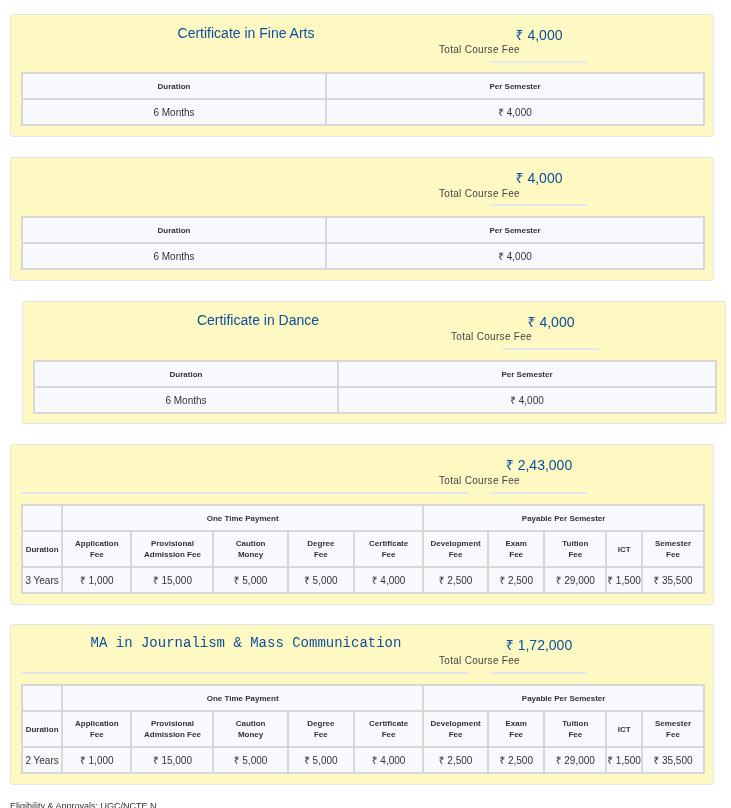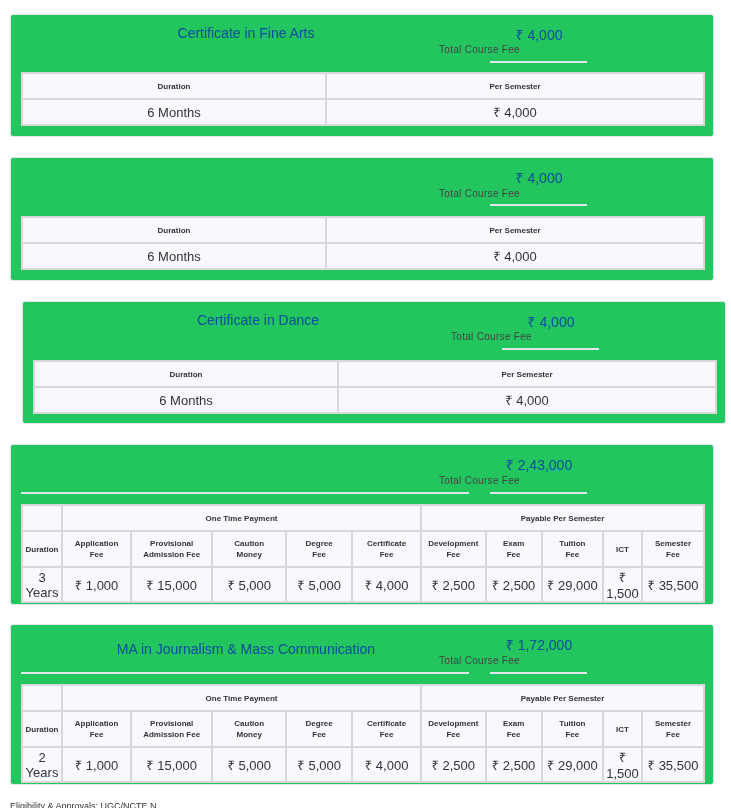--- a/index.html
+++ b/index.html
@@ -1,28 +1,28 @@
 <!DOCTYPE html>
 <html><head>
 <meta charset="utf-8">
 <style>
   html, body { margin: 0; padding: 0; background: #ffffff; }
   body { width: 731px; height: 808px; overflow: hidden; position: relative;
          font-family: "Liberation Sans", sans-serif; color: #333; }
-  .card { position: absolute; left: 10px; width: 704px; background: #22c55e;
+  .card { position: absolute; left: 10px; width: 704px; background: #fef9c3;
           border: 1px solid #e2e5ea; border-radius: 3px; box-sizing: border-box; }
   .title { position: absolute; font-size: 14px; color: #0d4d9e; text-align: center; white-space: nowrap; }
   .fee-amount { position: absolute; font-size: 14px; color: #0d4d9e; text-align: center; width: 200px; }
   .fee-label { position: absolute; font-size: 10px; color: #444; text-align: left; width: 200px; letter-spacing: 0.3px; }
   .fee-rule { position: absolute; height: 2px; background: #e3e6ea; }
   .title-rule { position: absolute; height: 2px; background: #e3e6ea; }
   table { position: absolute; border-collapse: collapse; background: #f7f9fd; }
   td, th { border: 2px solid #d8d8d8; text-align: center; padding: 0; }
   th { font-size: 8px; font-weight: bold; color: #333; line-height: 11px; }
-  td { font-size: 13px; color: #333; }
+  td { font-size: 10px; color: #333; }
   .foot { position: absolute; left: 10px; top: 801px; font-size: 9px; color: #333; white-space: nowrap; }
 </style>
 </head>
 <body>
 
 <div class="card" style="top:14px;height:123px;">
   <div class="title" style="left:100px;width:270px;top:10px;">Certificate in Fine Arts</div>
   <div class="fee-amount" style="left:428px;top:10px;">₹ 4,000</div>
   <div class="fee-label" style="left:428px;top:29px;">Total Course Fee</div>
   <div class="fee-rule" style="left:479px;width:97px;top:46px;"></div>
@@ -113,21 +113,21 @@
       <td>₹ 2,500</td>
       <td>₹ 29,000</td>
       <td>₹ 1,500</td>
       <td>₹ 35,500</td>
     </tr>
   </tbody>
     </table>
 </div>
 
 <div class="card" style="top:624px;height:161px;">
-  <div class="title" style="left:60px;width:350px;top:16px;">MA in Journalism &amp; Mass Communication</div>
+  <div class="title" style="left:60px;width:350px;top:10px;font-family:Liberation Mono, monospace;">MA in Journalism &amp; Mass Communication</div>
   <div class="title-rule" style="left:10px;width:448px;top:47px;"></div>
   <div class="fee-amount" style="left:428px;top:10px;">₹ 1,72,000</div>
   <div class="fee-label" style="left:428px;top:30px;">Total Course Fee</div>
   <div class="fee-rule" style="left:479px;width:97px;top:47px;"></div>
   <table style="left:10px;top:59px;width:684px;">
     <tbody>
         <tr style="height:26px;">
       <th style="width:42px;"></th>
       <th colspan="5">One Time Payment</th>
       <th colspan="5">Payable Per Semester</th>
@@ -138,21 +138,21 @@
       <th style="width:100px;padding:0 2px;">Provisional Admission Fee</th>
       <th style="width:62px;padding:0 12px;">Caution Money</th>
       <th style="width:50px;padding:0 12px;">Degree Fee</th>
       <th style="width:60px;padding:0 8px;">Certificate Fee</th>
       <th style="width:72px;">Development Fee</th>
       <th style="width:44px;padding:0 10px;">Exam Fee</th>
       <th style="width:50px;padding:0 10px;">Tuition Fee</th>
       <th style="width:40px;">ICT</th>
       <th style="padding:0 12px;">Semester Fee</th>
     </tr>
-    <tr style="height:34px;">
+    <tr style="height:26px;">
       <td>2 Years</td>
       <td>₹ 1,000</td>
       <td>₹ 15,000</td>
       <td>₹ 5,000</td>
       <td>₹ 5,000</td>
       <td>₹ 4,000</td>
       <td>₹ 2,500</td>
       <td>₹ 2,500</td>
       <td>₹ 29,000</td>
       <td>₹ 1,500</td>

